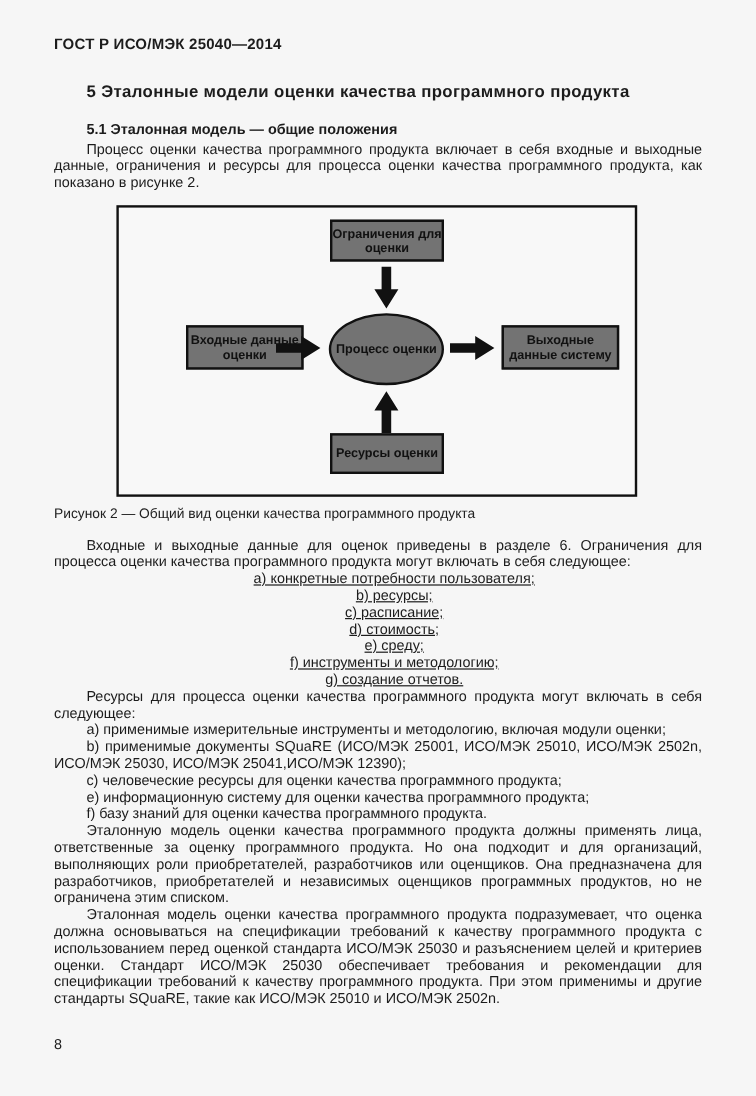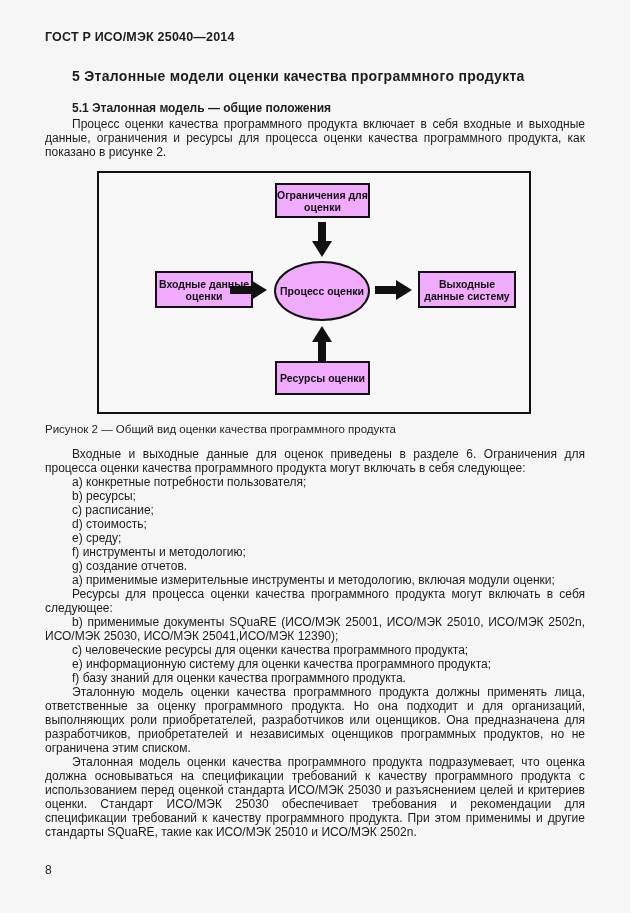--- a/index.html
+++ b/index.html
@@ -26,36 +26,36 @@
   .subsection-title {
     margin: 17px 0 2px 27px;
     font-size: 12px; font-weight: bold;
   }
   p.body {
     margin: 0;
     font-size: 12px; line-height: 14px;
     text-align: justify;
     text-indent: 27px;
   }
-  p.item { text-align: left; }
+  p.item { text-align: center; text-decoration: underline; }
   
   .figure { margin: 12px 0 12px 0; }
   .frame {
     position: relative;
     margin-left: 52px;
     width: 430px; height: 239px;
     border: 2px solid #111;
     background: #f8f8f8;
   }
   .node {
     position: absolute;
     display: flex; align-items: center; justify-content: center;
     text-align: center;
     font-size: 10.5px; font-weight: bold; line-height: 12px;
-    background: #f0abfc; color: #111;
+    background: #737373; color: #111;
   }
   .nbox { border: 2px solid #111; box-sizing: border-box; }
   .node-constraints { left: 176px; top: 10px;  width: 95px; height: 35px; }
   .node-inputs      { left: 28px;  top: 98px;  width: 98px; height: 37px; margin-left: 28px; }
   .node-process     { left: 175px; top: 88px;  width: 96px; height: 60px;
                       border: 2px solid #111; border-radius: 50%; box-sizing: border-box; }
   .node-outputs     { left: 319px; top: 98px;  width: 98px; height: 37px; }
   .node-resources   { left: 176px; top: 188px; width: 95px; height: 34px; }
   .arrow { position: absolute; }
   .arrow-down  { left: 212px; top: 49px; }
@@ -138,22 +138,22 @@
 
   <p class="body">Входные и выходные данные для оценок приведены в разделе 6. Ограничения для процесса оценки качества программного продукта могут включать в себя следующее:</p>
   <p class="body item">a) конкретные потребности пользователя;</p>
   <p class="body item">b) ресурсы;</p>
   <p class="body item">c) расписание;</p>
   <p class="body item">d) стоимость;</p>
   <p class="body item">e) среду;</p>
   <p class="body item">f) инструменты и методологию;</p>
   <p class="body item">g) создание отчетов.</p>
 
+  <p class="body">Ресурсы для процесса оценки качества программного продукта могут включать в себя следующее:</p>
   <p class="body">a) применимые измерительные инструменты и методологию, включая модули оценки;</p>
-  <p class="body">Ресурсы для процесса оценки качества программного продукта могут включать в себя следующее:</p>
   <p class="body">b) применимые документы SQuaRE (ИСО/МЭК 25001, ИСО/МЭК 25010, ИСО/МЭК 2502n, ИСО/МЭК 25030, ИСО/МЭК 25041,ИСО/МЭК 12390);</p>
   <p class="body">c) человеческие ресурсы для оценки качества программного продукта;</p>
   <p class="body">e) информационную систему для оценки качества программного продукта;</p>
   <p class="body">f) базу знаний для оценки качества программного продукта.</p>
 
   <p class="body">Эталонную модель оценки качества программного продукта должны применять лица, ответственные за оценку программного продукта. Но она подходит и для организаций, выполняющих роли приобретателей, разработчиков или оценщиков. Она предназначена для разработчиков, приобретателей и независимых оценщиков программных продуктов, но не ограничена этим списком.</p>
   <p class="body">Эталонная модель оценки качества программного продукта подразумевает, что оценка должна основываться на спецификации требований к качеству программного продукта с использованием перед оценкой стандарта ИСО/МЭК 25030 и разъяснением целей и критериев оценки. Стандарт ИСО/МЭК 25030 обеспечивает требования и рекомендации для спецификации требований к качеству программного продукта. При этом применимы и другие стандарты SQuaRE, такие как ИСО/МЭК 25010 и ИСО/МЭК 2502n.</p>
 
   <div class="page-number">8</div>
 

